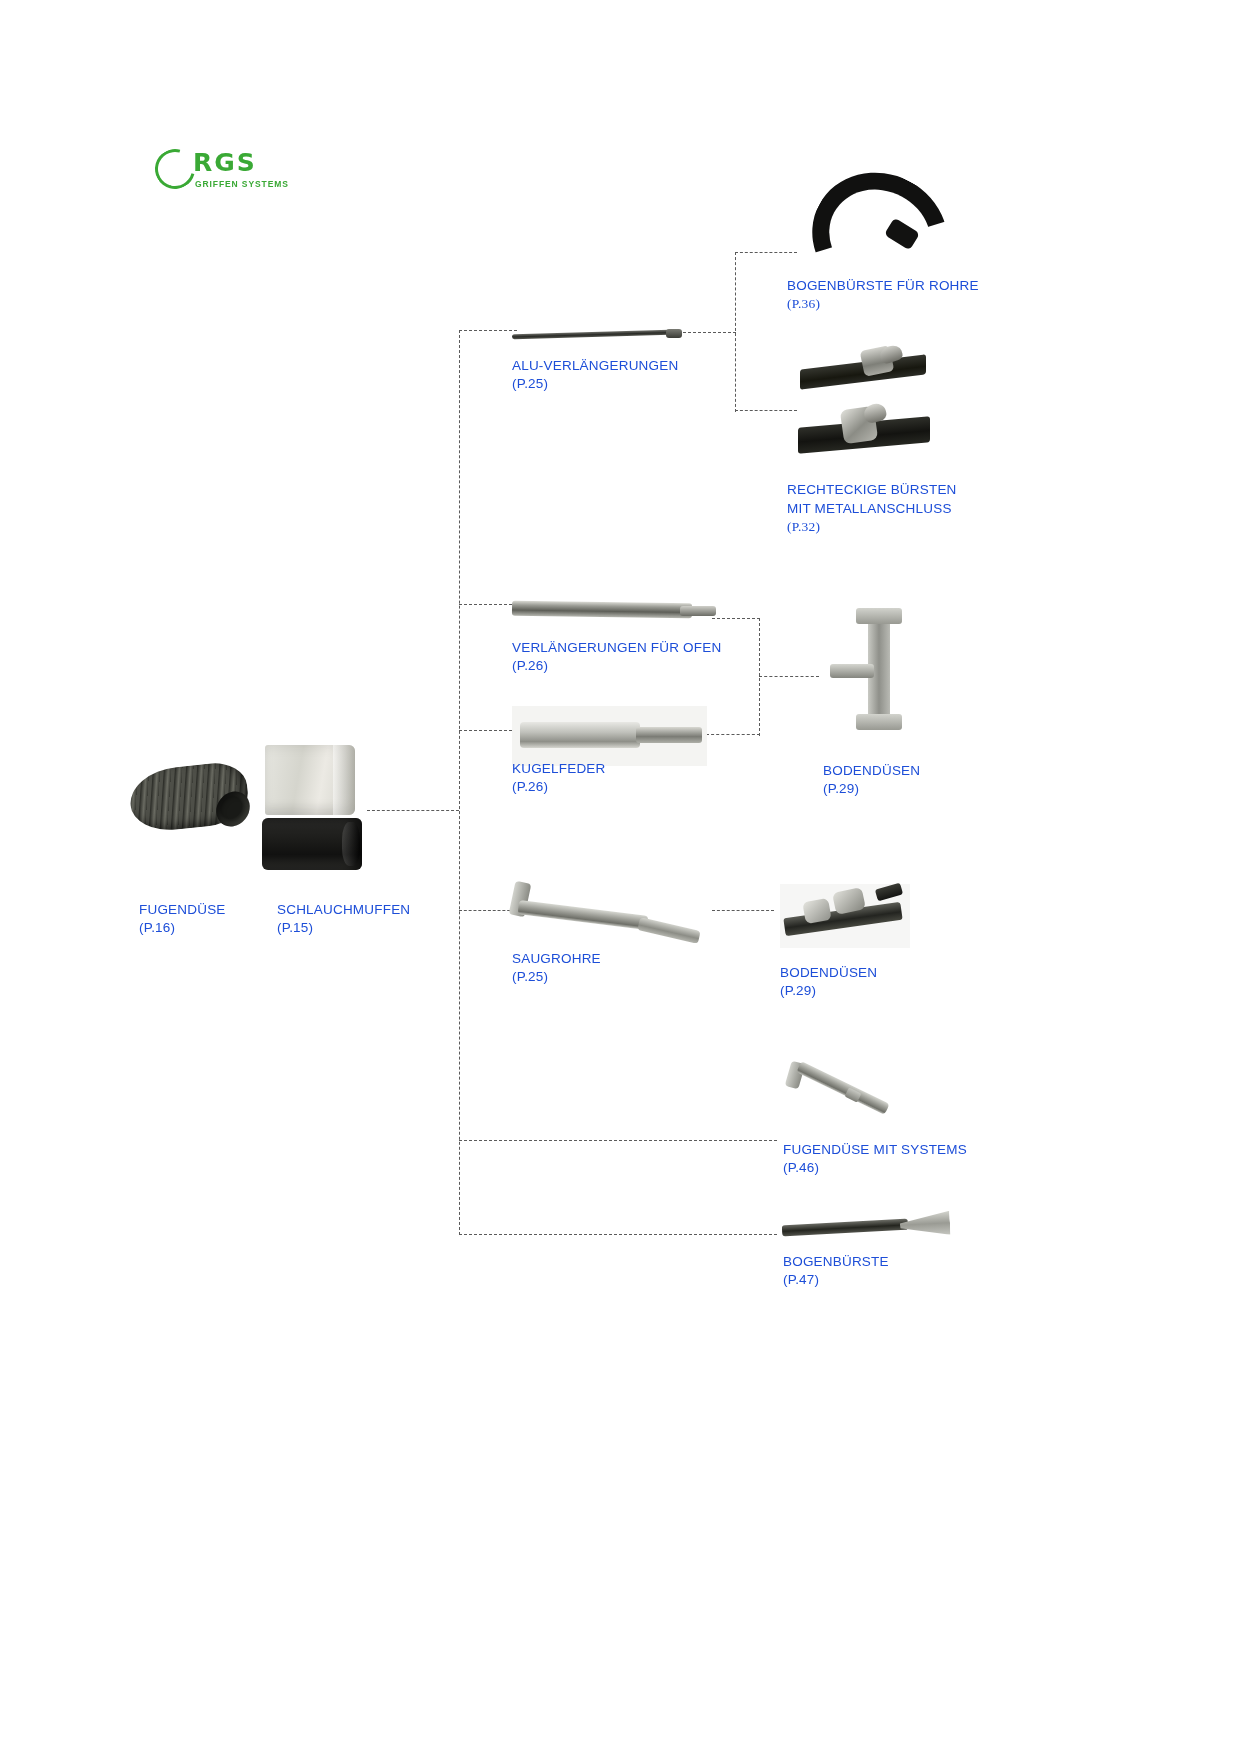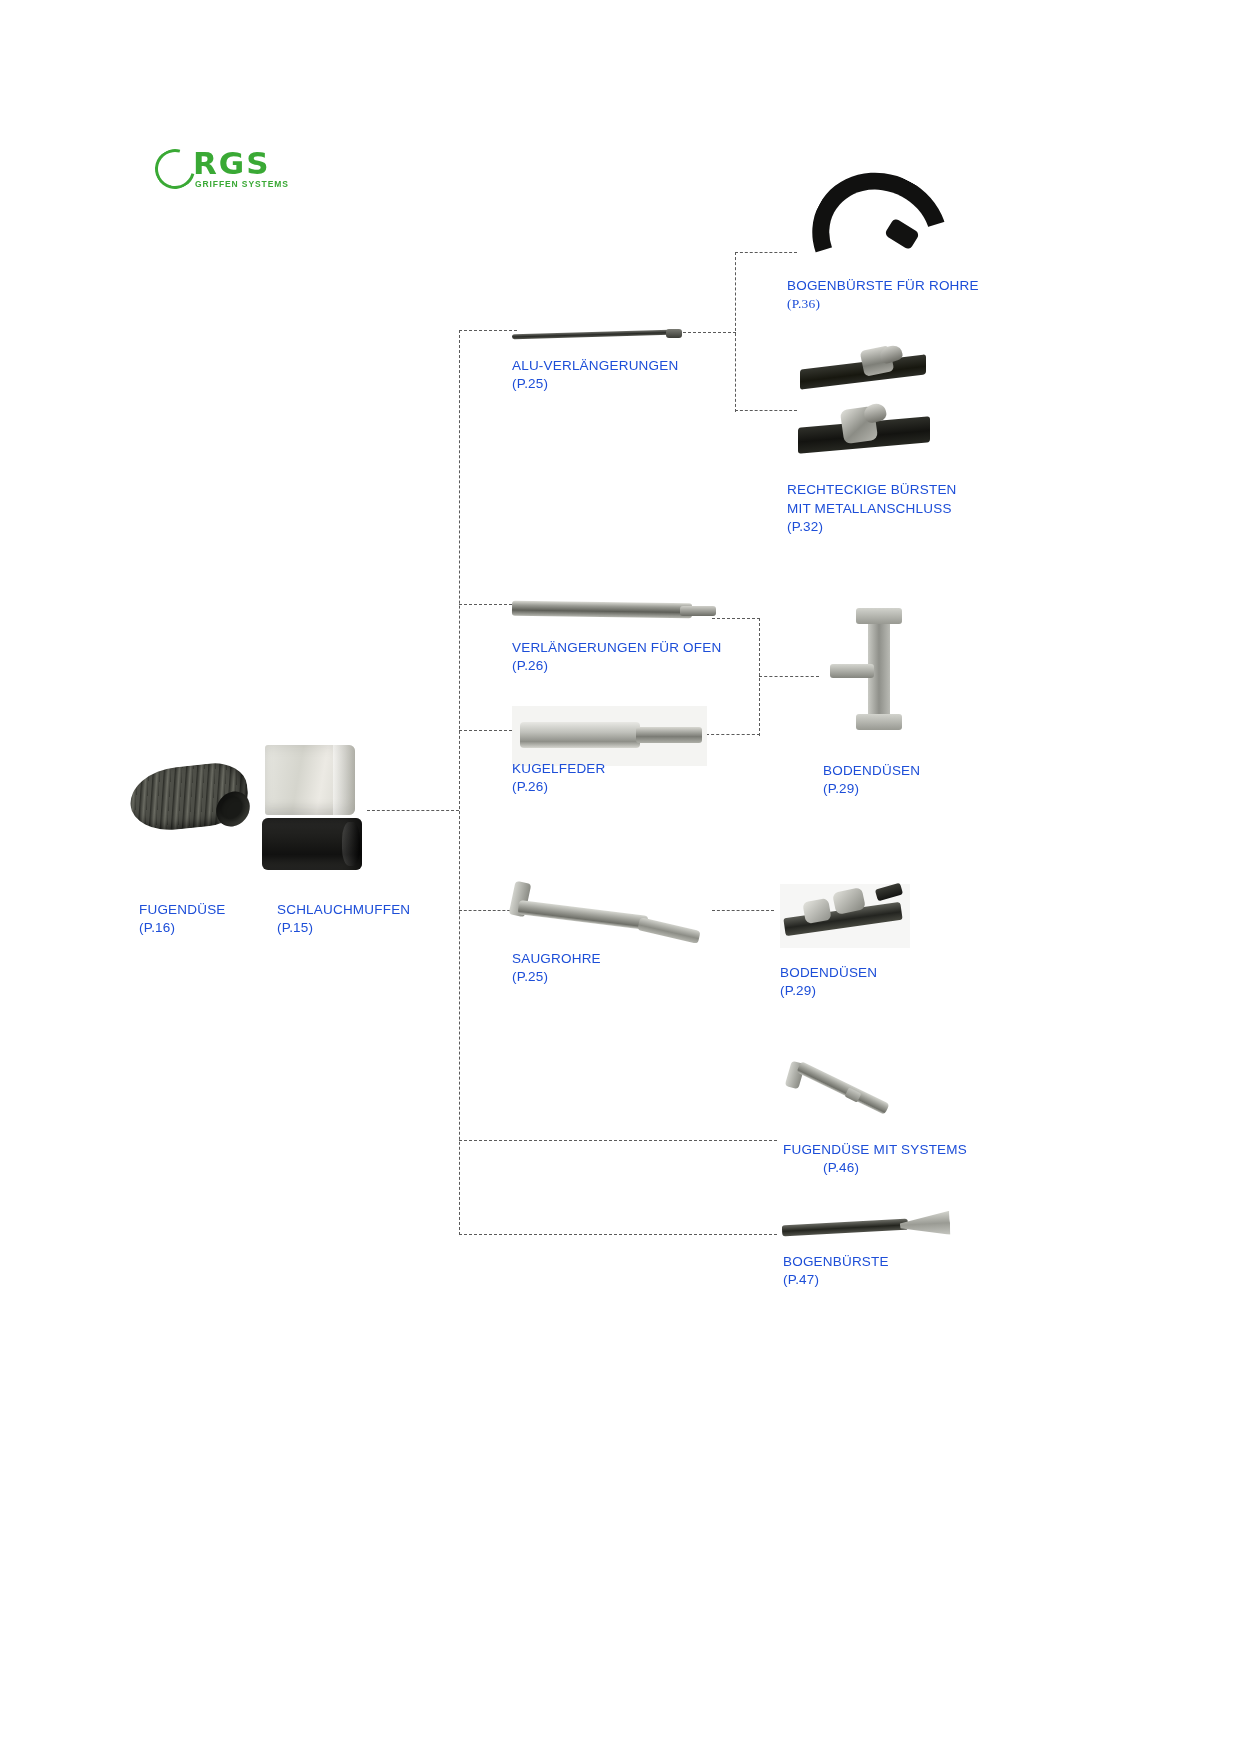--- a/index.html
+++ b/index.html
@@ -26,21 +26,21 @@
     top: 148px;
     width: 135px;
     height: 48px;
   }
   .logo .logo-text {
     position: absolute;
     left: 38px;
     top: 0px;
     font-family: "DejaVu Sans", sans-serif;
     font-weight: bold;
-    font-size: 31px;
+    font-size: 25px;
     letter-spacing: 2px;
     color: #3aa935;
     line-height: 30px;
   }
   .logo .logo-sub {
     position: absolute;
     left: 40px;
     top: 31px;
     font-family: "Liberation Sans", sans-serif;
     font-weight: bold;
@@ -496,36 +496,36 @@
   <div class="label" style="left:277px; top:919px;">(P.15)</div>
 
   <div class="label" style="left:512px; top:357px;">ALU-VERLÄNGERUNGEN</div>
   <div class="label" style="left:512px; top:375px;">(P.25)</div>
 
   <div class="label" style="left:787px; top:277px;">BOGENBÜRSTE FÜR ROHRE</div>
   <div class="label" style="left:787px; top:295px;font-family:Liberation Serif, serif;">(P.36)</div>
 
   <div class="label" style="left:787px; top:481px;">RECHTECKIGE BÜRSTEN
 MIT METALLANSCHLUSS</div>
-  <div class="label" style="left:787px; top:518px;">(P.32)</div>
+  <div class="label" style="left:787px; top:518px;font-family:Liberation Serif, serif;">(P.32)</div>
 
   <div class="label" style="left:512px; top:639px;">VERLÄNGERUNGEN FÜR OFEN</div>
   <div class="label" style="left:512px; top:657px;">(P.26)</div>
 
   <div class="label" style="left:512px; top:760px;">KUGELFEDER</div>
   <div class="label" style="left:512px; top:778px;">(P.26)</div>
 
   <div class="label" style="left:823px; top:762px;">BODENDÜSEN</div>
   <div class="label" style="left:823px; top:780px;">(P.29)</div>
 
   <div class="label" style="left:512px; top:950px;">SAUGROHRE</div>
   <div class="label" style="left:512px; top:968px;">(P.25)</div>
 
   <div class="label" style="left:780px; top:964px;">BODENDÜSEN</div>
   <div class="label" style="left:780px; top:982px;">(P.29)</div>
 
   <div class="label" style="left:783px; top:1141px;">FUGENDÜSE MIT SYSTEMS</div>
-  <div class="label" style="left:783px; top:1159px;margin-left:40px;">(P.46)</div>
+  <div class="label" style="left:783px; top:1159px;">(P.46)</div>
 
   <div class="label" style="left:783px; top:1253px;">BOGENBÜRSTE</div>
   <div class="label" style="left:783px; top:1271px;">(P.47)</div>
 
 </div>
 
 </body></html>

